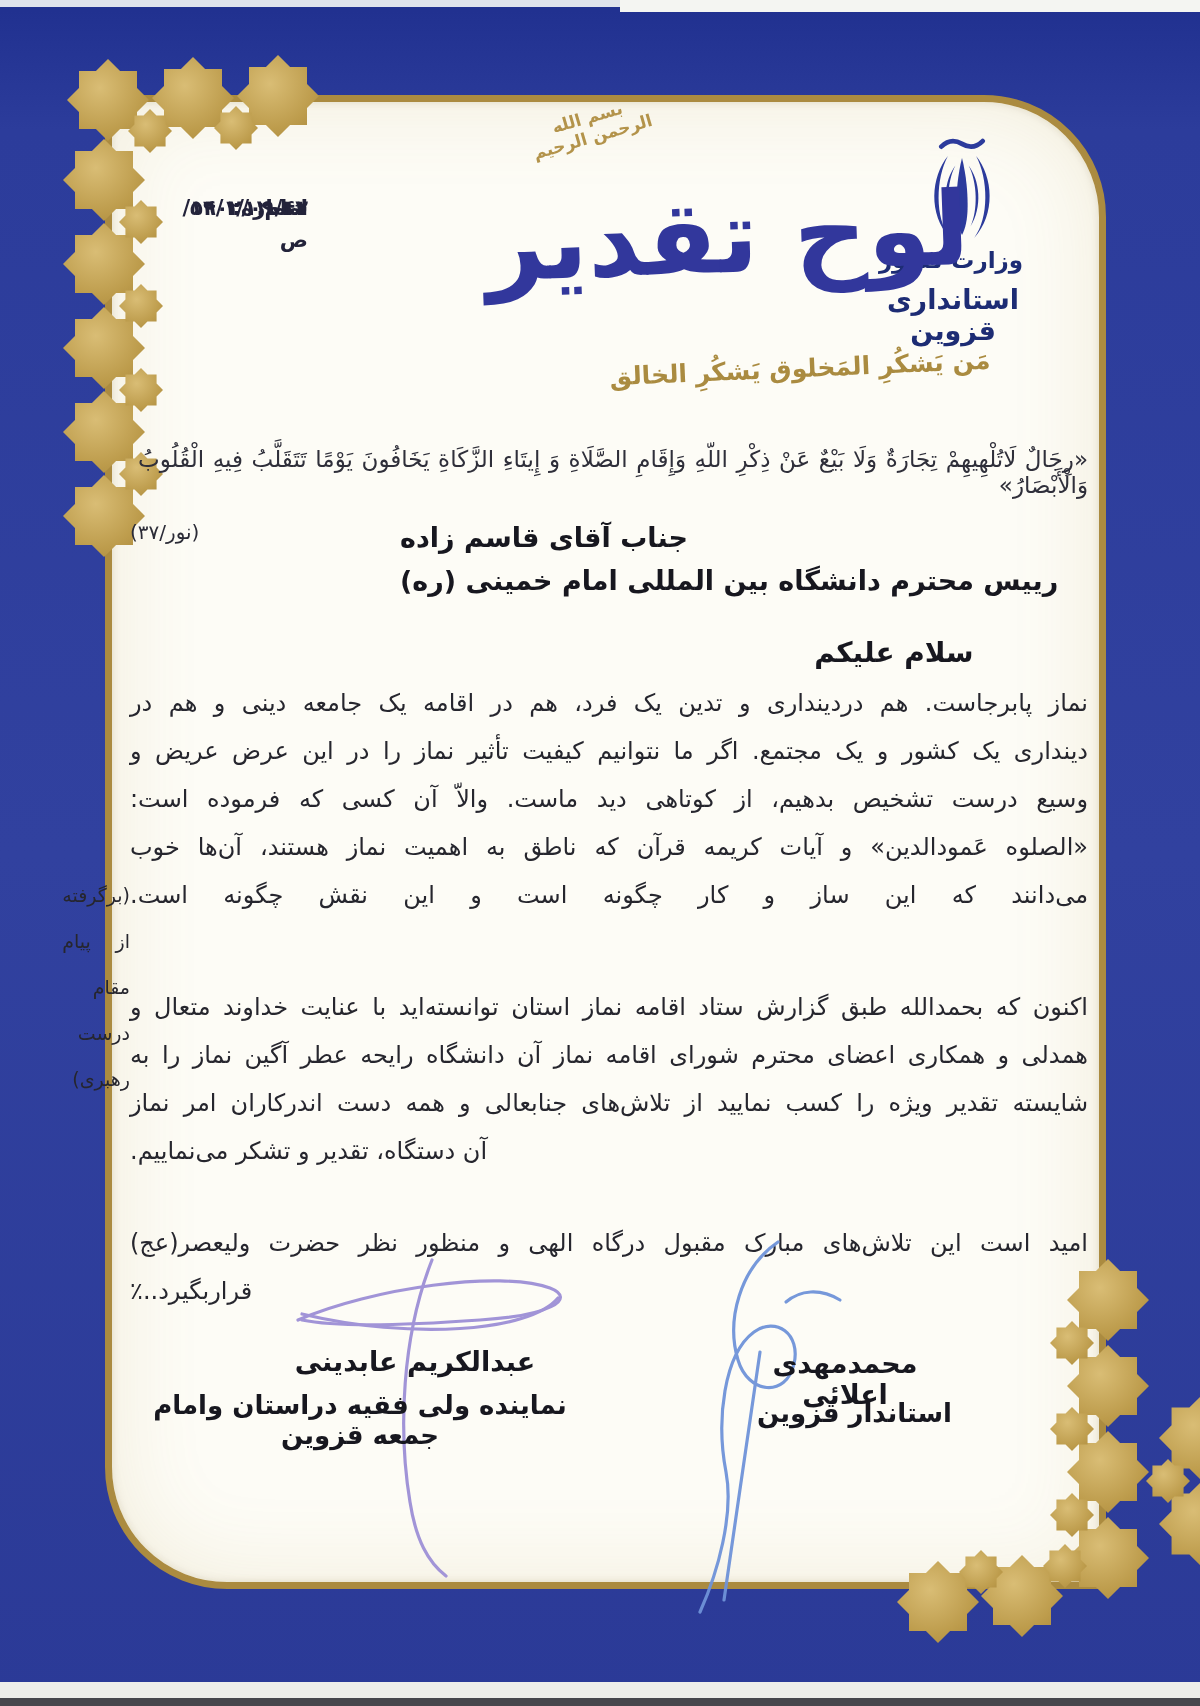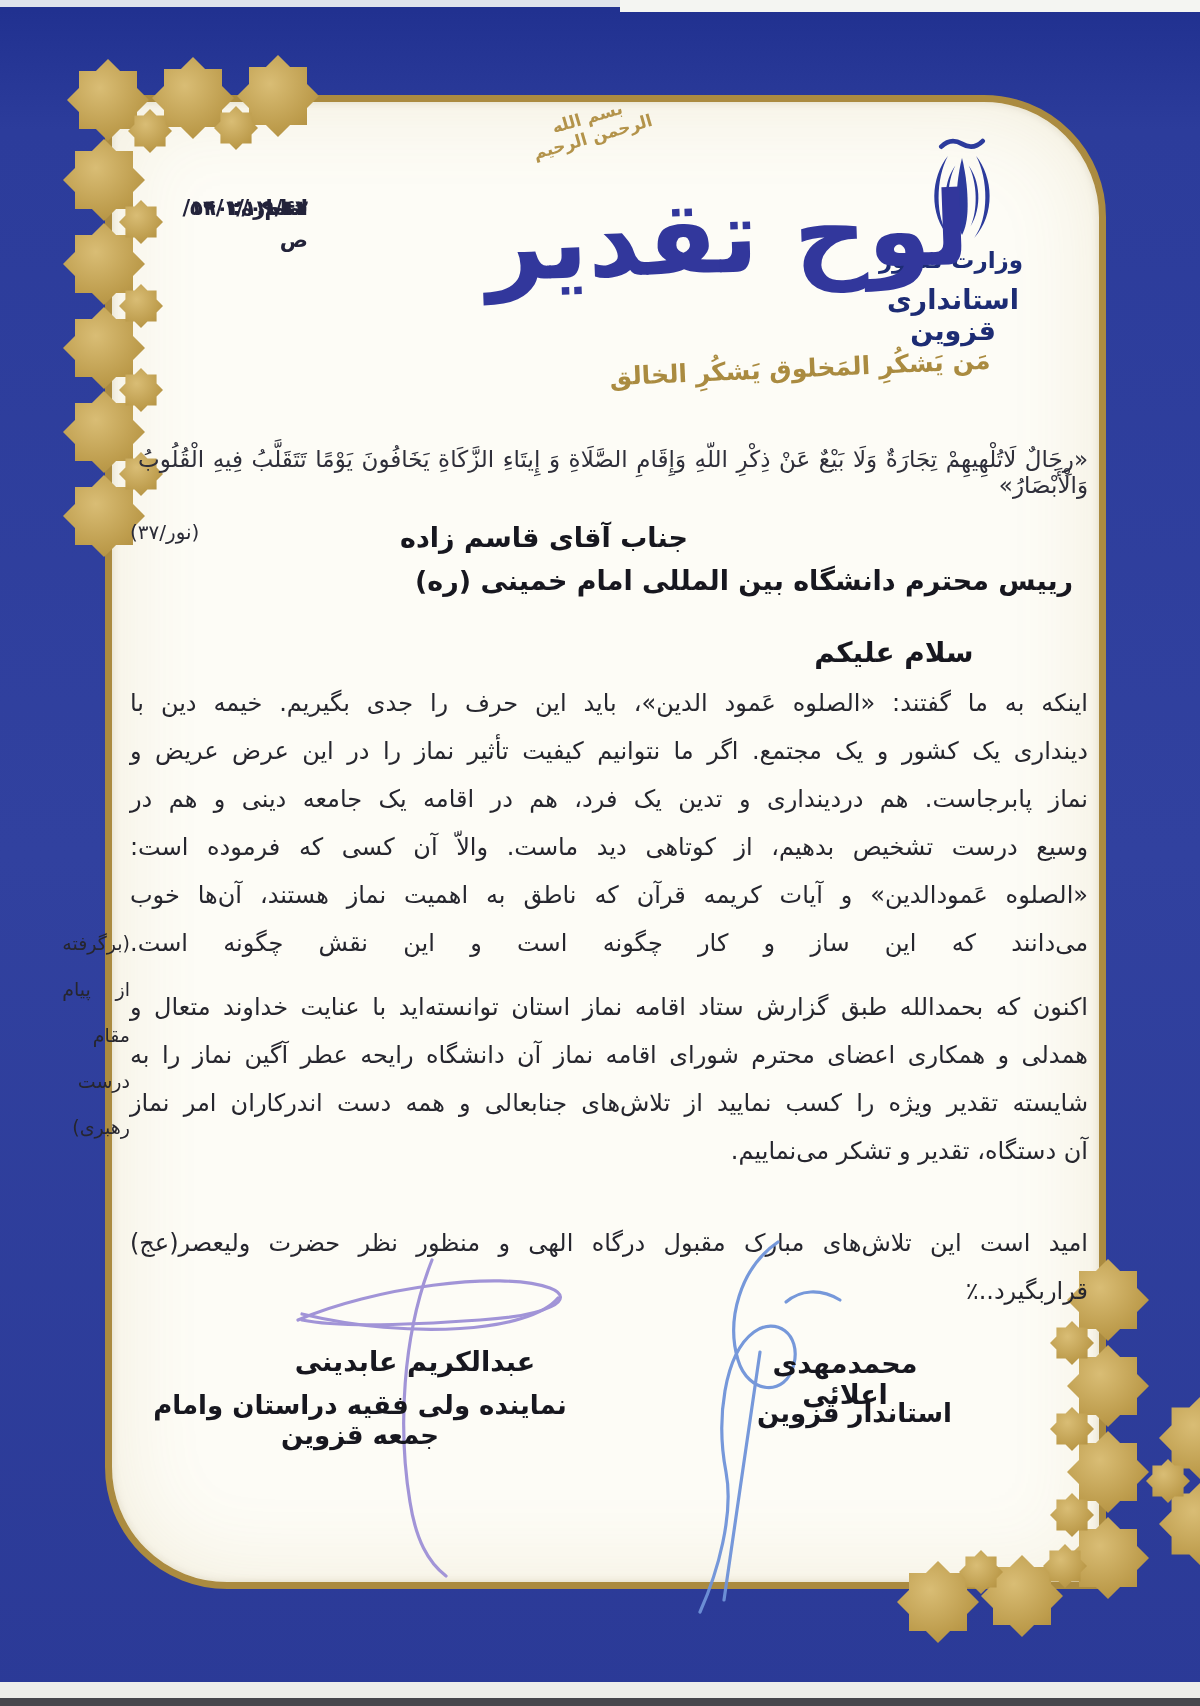--- a/index.html
+++ b/index.html
@@ -28,26 +28,26 @@
   .ref .val{font-weight:700;}
   .emblem{left:915px;top:136px;width:94px;height:106px;}
   .ministry{left:876px;top:247px;width:150px;text-align:center;font-size:23px;font-weight:700;color:var(--navy);}
   .governorate{left:863px;top:284px;width:180px;text-align:center;font-size:27px;font-weight:700;color:var(--navy);}
   .bismillah{left:523px;top:108px;width:134px;font-size:17px;line-height:1.15;color:#b3934a;transform:rotate(-16deg);text-align:center;font-weight:700;}
   .main-title{left:445px;top:168px;width:565px;font-size:102px;font-weight:700;color:var(--title-blue);text-align:center;transform:rotate(-2deg);line-height:1.35;}
   .motto{left:500px;top:354px;width:600px;font-size:25px;color:#aa8b40;text-align:center;transform:rotate(-2.5deg);font-weight:700;}
   .verse{left:138px;top:446px;width:950px;font-size:23px;color:#2f2f3a;text-align:justify;text-align-last:justify;}
   .citation{left:130px;top:520px;font-size:20px;color:#2b2b36;}
   .addr1{left:400px;top:522px;width:688px;text-align:left;font-size:27px;font-weight:700;color:var(--head-ink);}
-  .addr2{left:400px;top:565px;width:688px;text-align:center;font-size:27px;font-weight:700;color:var(--head-ink);}
+  .addr2{left:400px;top:565px;width:688px;text-align:left;font-size:27px;font-weight:700;color:var(--head-ink);}
   .salutation{left:700px;top:636px;width:388px;text-align:center;font-size:28px;font-weight:700;color:var(--head-ink);}
   .bodyp{left:130px;width:958px;font-size:24px;color:var(--ink);}
   .bodyp .bline{position:relative;height:48px;line-height:46px;overflow:visible;}
   .jline{text-align:justify;text-align-last:justify;}
-  .rline{text-align:right;}
+  .rline{text-align:left;}
   .p1{top:680px;} .p2{top:984px;} .p3{top:1220px;}
   .body-note{font-size:19px;}
   .sig-name-r{left:738px;top:1348px;width:214px;text-align:center;font-size:27px;font-weight:700;color:var(--head-ink);}
   .sig-title-r{left:738px;top:1398px;width:214px;font-size:26px;font-weight:700;color:var(--head-ink);}
   .sig-name-l{left:205px;top:1346px;width:420px;text-align:center;font-size:27px;font-weight:700;color:var(--head-ink);}
   .sig-title-l{left:150px;top:1390px;width:420px;text-align:center;font-size:26px;font-weight:700;color:var(--head-ink);}
   .sig-svg{left:0;top:0;width:1200px;height:1706px;pointer-events:none;}
   .strip-top{left:0;top:0;width:1200px;height:7px;background:#dfe3ec;}
   .strip-top2{left:620px;top:0;width:580px;height:12px;background:#f4f5f2;}
   .strip-bottom{left:0;top:1682px;width:1200px;height:16px;background:#eeeeea;}
@@ -122,23 +122,22 @@
 
   <div class="verse">«رِجَالٌ لَاتُلْهِيهِمْ تِجَارَةٌ وَلَا بَيْعٌ عَنْ ذِكْرِ اللّهِ وَإِقَامِ الصَّلَاةِ وَ إِيتَاءِ الزَّكَاةِ يَخَافُونَ يَوْمًا تَتَقَلَّبُ فِيهِ الْقُلُوبُ وَالْأَبْصَارُ»</div>
   <div class="citation">(نور/۳۷)</div>
 
   <div class="addr1">جناب آقای قاسم زاده</div>
   <div class="addr2">رییس محترم دانشگاه بین المللی امام خمینی (ره)</div>
 
   <div class="salutation">سلام علیکم</div>
 
   <div class="bodyp p1" id="para1">
-      <div class="bline jline">اینکه به ما گفتند: «الصلوه عَمود الدین»، باید این حرف را جدی بگیریم. خیمه دین با</div>
+      <div class="bline jline">نماز پابرجاست. هم دردینداری و تدین یک فرد، هم در اقامه یک جامعه دینی و هم در</div>
       <div class="bline jline">دینداری یک کشور و یک مجتمع. اگر ما نتوانیم کیفیت تأثیر نماز را در این عرض عریض و</div>
-      <div class="bline jline">نماز پابرجاست. هم دردینداری و تدین یک فرد، هم در اقامه یک جامعه دینی و هم در</div>
       <div class="bline jline">وسیع درست تشخیص بدهیم، از کوتاهی دید ماست. والاّ آن کسی که فرموده است:</div>
       <div class="bline jline">«الصلوه عَمودالدین» و آیات کریمه قرآن که ناطق به اهمیت نماز هستند، آن‌ها خوب</div>
       <div class="bline jline">می‌دانند که این ساز و کار چگونه است و این نقش چگونه است.<span class="body-note">(برگرفته از پیام مقام درست رهبری)</span></div>
     </div>
   <div class="bodyp p2" id="para2">
       <div class="bline jline">اکنون که بحمدالله طبق گزارش ستاد اقامه نماز استان توانسته‌اید با عنایت خداوند متعال و</div>
       <div class="bline jline">همدلی و همکاری اعضای محترم شورای اقامه نماز آن دانشگاه رایحه عطر آگین نماز را به</div>
       <div class="bline jline">شایسته تقدیر ویژه را کسب نمایید از تلاش‌های جنابعالی و همه دست اندرکاران امر نماز</div>
       <div class="bline rline">آن دستگاه، تقدیر و تشکر می‌نماییم.</div>
     </div>

